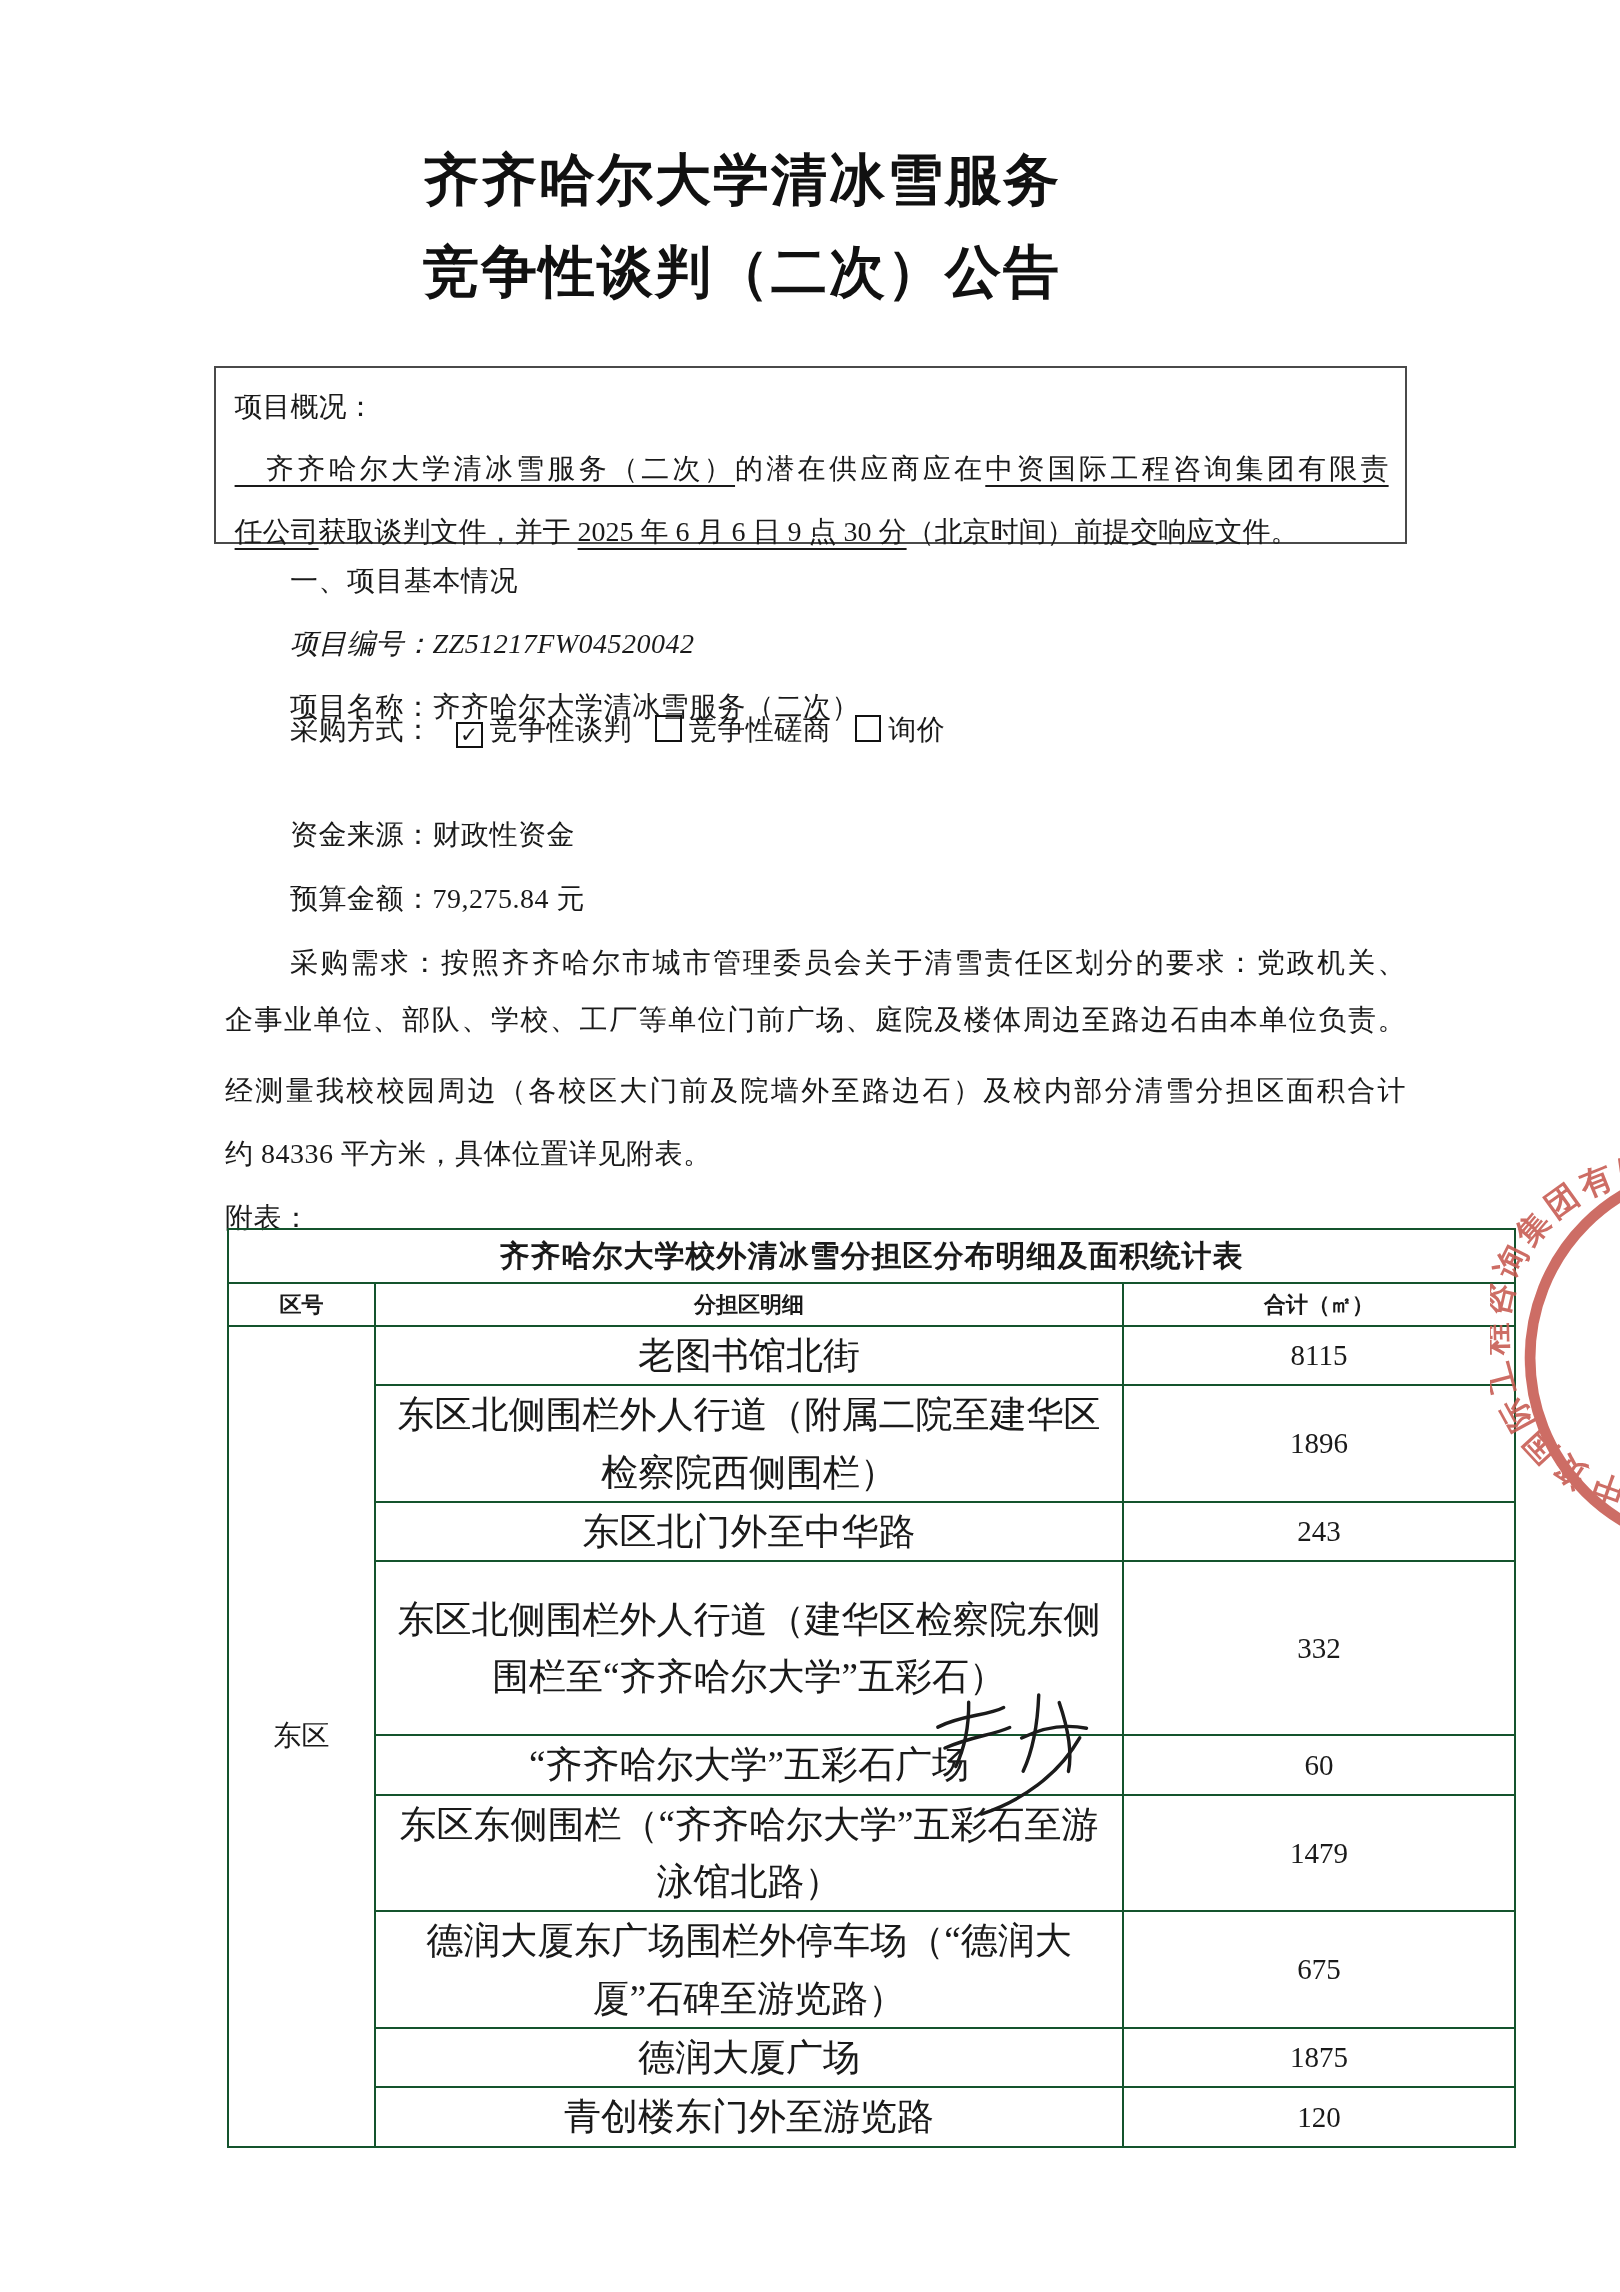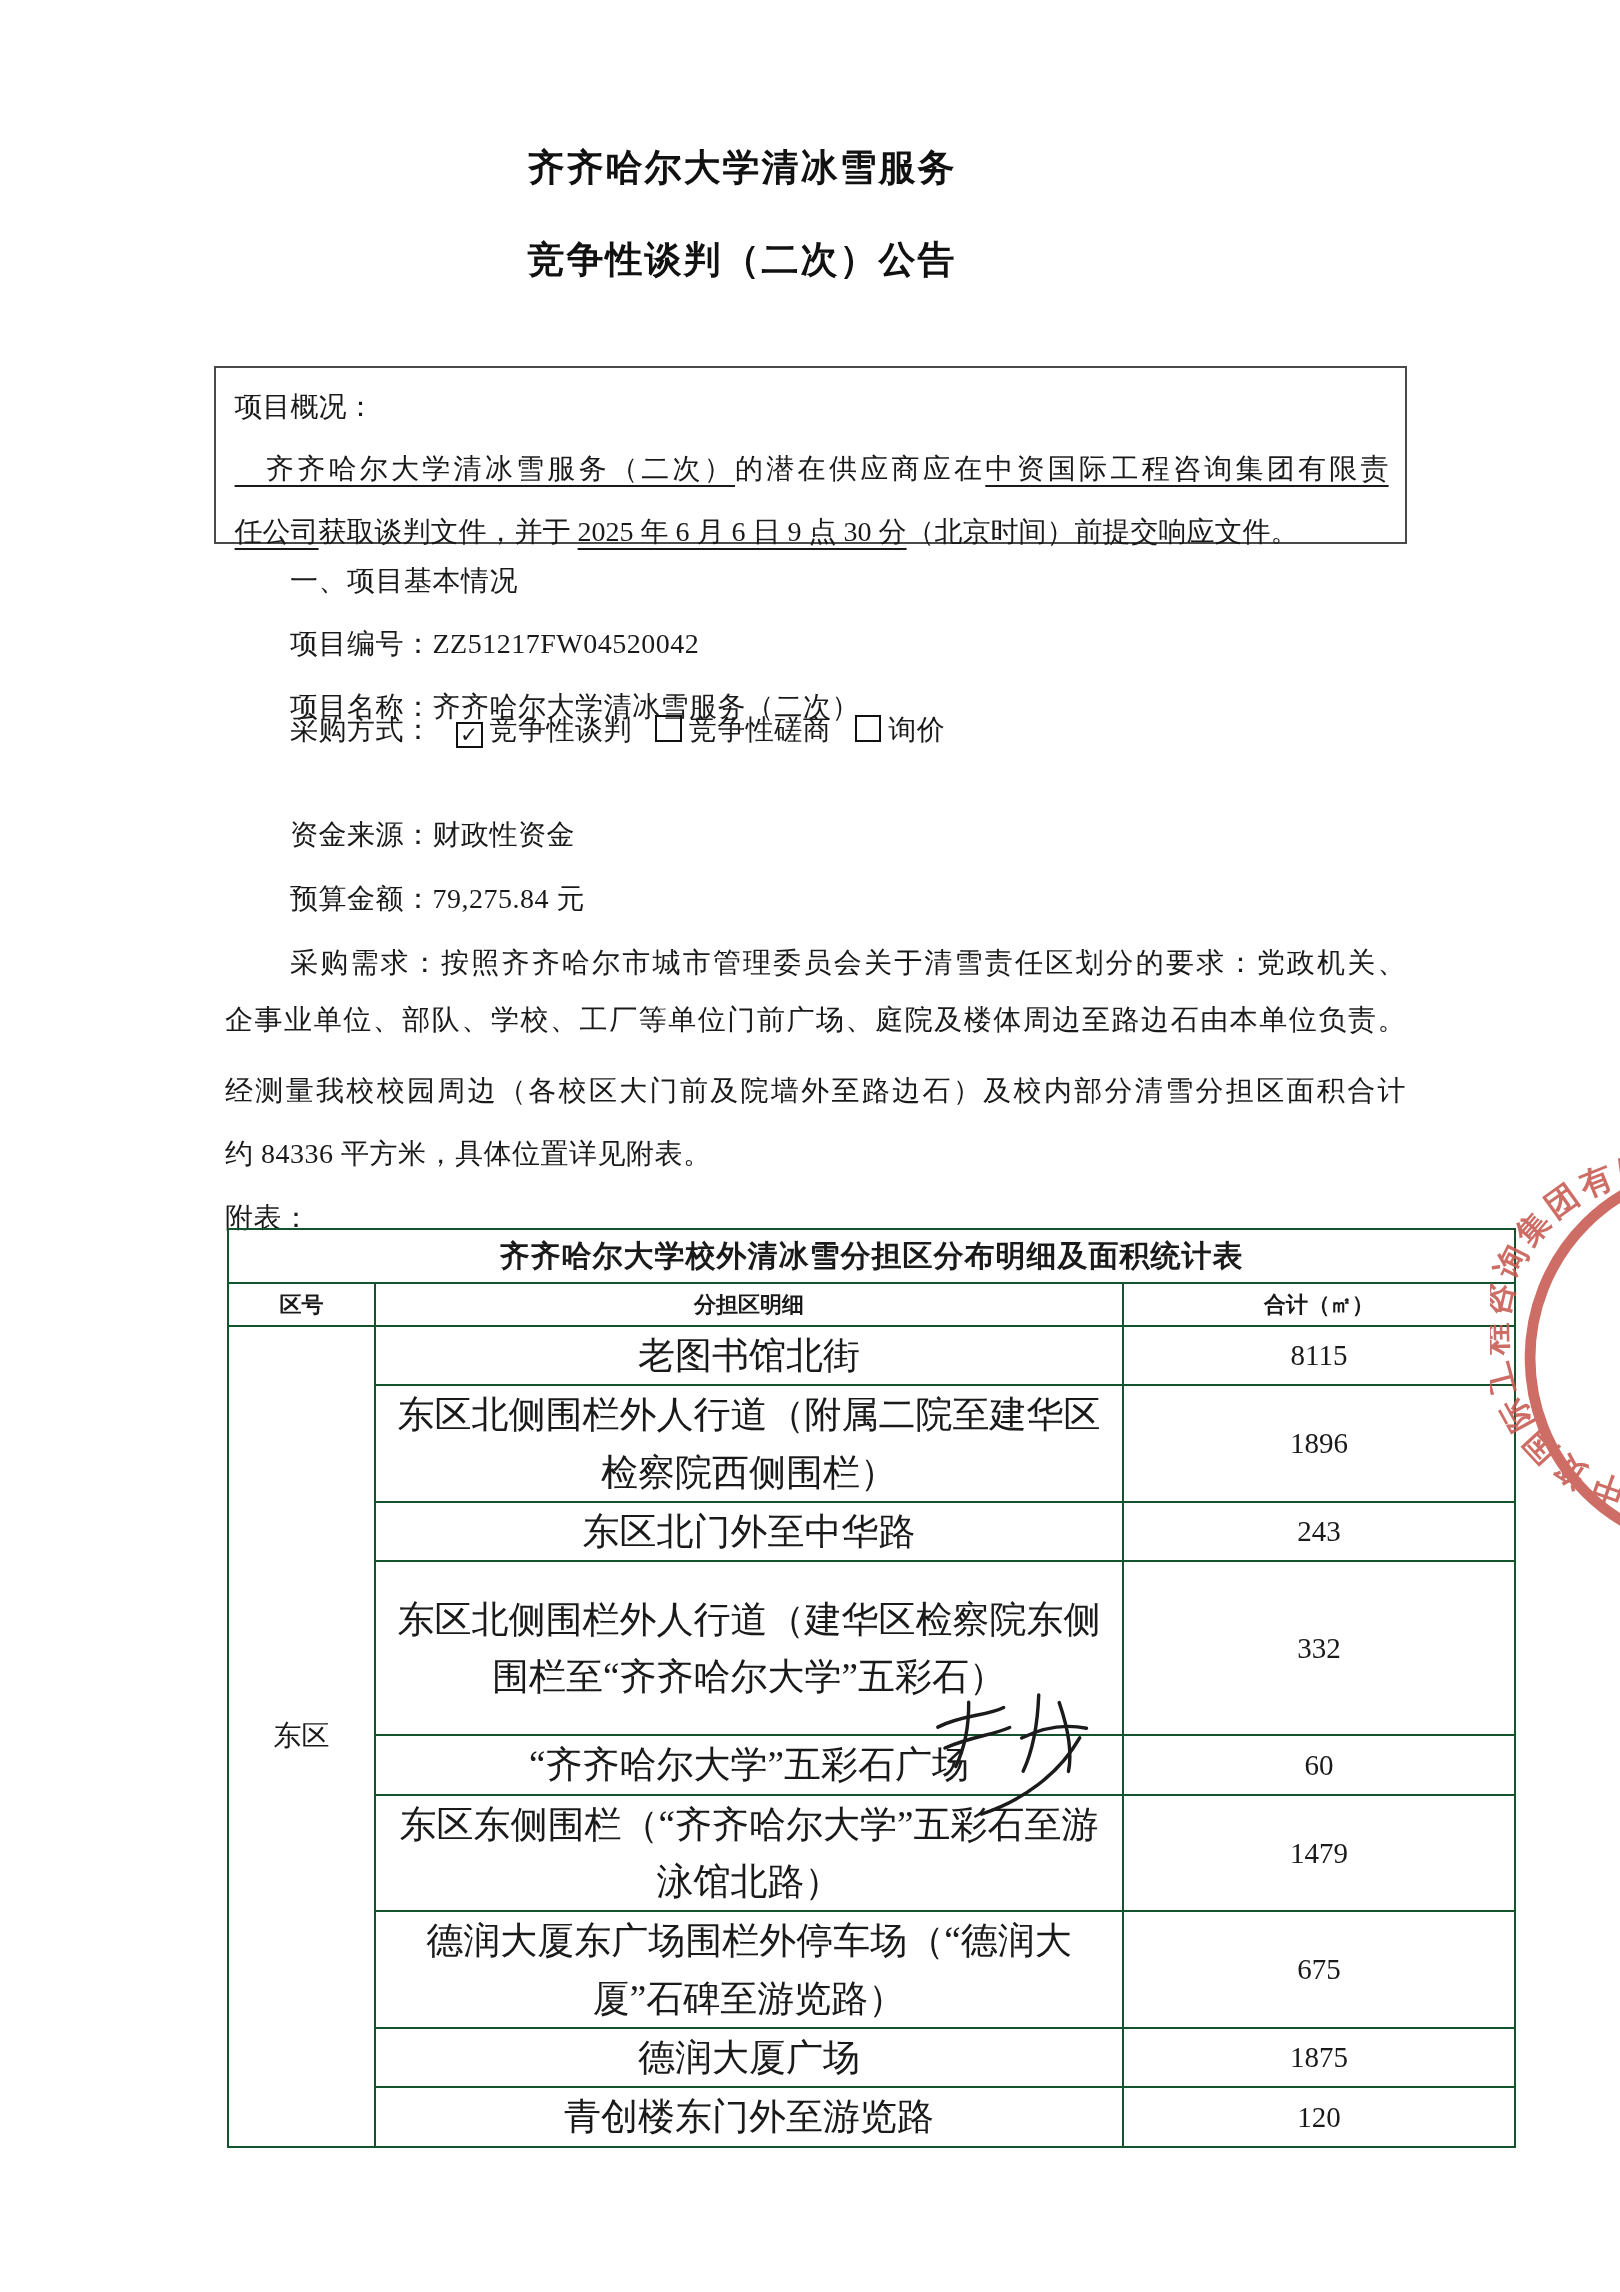--- a/index.html
+++ b/index.html
@@ -5,21 +5,21 @@
   html,body{margin:0;padding:0;background:#e8e8e8;}
   .page{
     position:relative;width:1620px;height:2293px;background:#ffffff;
     overflow:hidden;color:#1a1a1a;
     font-family:"Liberation Serif","DejaVu Serif",serif;
   }
   .abs{position:absolute;}
   .hei{font-family:"Liberation Sans","DejaVu Sans",sans-serif;font-weight:700;}
 
   
-  .doc-title{left:225px;width:1034px;text-align:center;font-size:37px;letter-spacing:2px;color:#111;}
+  .doc-title{left:225px;width:1034px;text-align:center;font-size:56px;letter-spacing:2px;color:#111;}
   .doc-title.t1{top:143px;}
   .doc-title.t2{top:235px;}
 
   
   .obox{left:214px;top:366px;width:1193px;height:178px;border:2px solid #4a4a4a;border-bottom-width:2.9px;box-sizing:border-box;background:#fff;}
   .obox .oline{position:absolute;left:18.6px;width:1154px;height:45px;line-height:45px;font-size:28px;white-space:nowrap;}
   .obox .l1{top:15.7px;}
   .obox .l2{top:78px;text-align:justify;text-align-last:justify;}
   .obox .l3{top:141px;}
   .obox u, .bline u{text-decoration:underline;text-underline-offset:6.9px;text-decoration-thickness:2px;}
@@ -61,21 +61,21 @@
   <div class="abs doc-title t2 hei">竞争性谈判（二次）公告</div>
 
   <div class="abs obox">
     <div class="oline l1">项目概况：</div>
     <div class="oline l2"><u>　齐齐哈尔大学清冰雪服务（二次）</u><span>的潜在供应商应在</span><u>中资国际工程咨询集团有限责</u></div>
     <div class="oline l3"><u>任公司</u><span>获取谈判文件，并于 </span><u>2025 年 6 月 6 日 9 点 30 分</u><span>（北京时间）前提交响应文件。</span></div>
   </div>
 
   <div>
       <div class="bline ind" style="top: 549px;">一、项目基本情况</div>
-      <div class="bline ind" style="top: 612px;">项目编号：ZZ51217FW04520042</div>
+      <div class="bline ind" style="top: 612px; font-style: italic;">项目编号：ZZ51217FW04520042</div>
       <div class="bline ind" style="top: 675px;">项目名称：齐齐哈尔大学清冰雪服务（二次）</div>
       <div class="bline ind" style="top: 698px;"><span>采购方式：</span><span class="cbg"><span class="cb">✓</span><span>竞争性谈判</span></span><span class="cbg"><span class="cb"></span><span>竞争性磋商</span></span><span class="cbg"><span class="cb"></span><span>询价</span></span></div>
       <div class="bline ind" style="top: 803px;">资金来源：财政性资金</div>
       <div class="bline ind" style="top: 867px;">预算金额：79,275.84 元</div>
       <div class="bline ind jf" style="top: 931px;">采购需求：按照齐齐哈尔市城市管理委员会关于清雪责任区划分的要求：党政机关、</div>
       <div class="bline jf" style="top: 988px;">企事业单位、部队、学校、工厂等单位门前广场、庭院及楼体周边至路边石由本单位负责。</div>
       <div class="bline jf" style="top: 1059px;">经测量我校校园周边（各校区大门前及院墙外至路边石）及校内部分清雪分担区面积合计</div>
       <div class="bline" style="top: 1122px;">约 84336 平方米，具体位置详见附表。</div>
       <div class="bline" style="top: 1186px;">附表：</div>
     </div>

